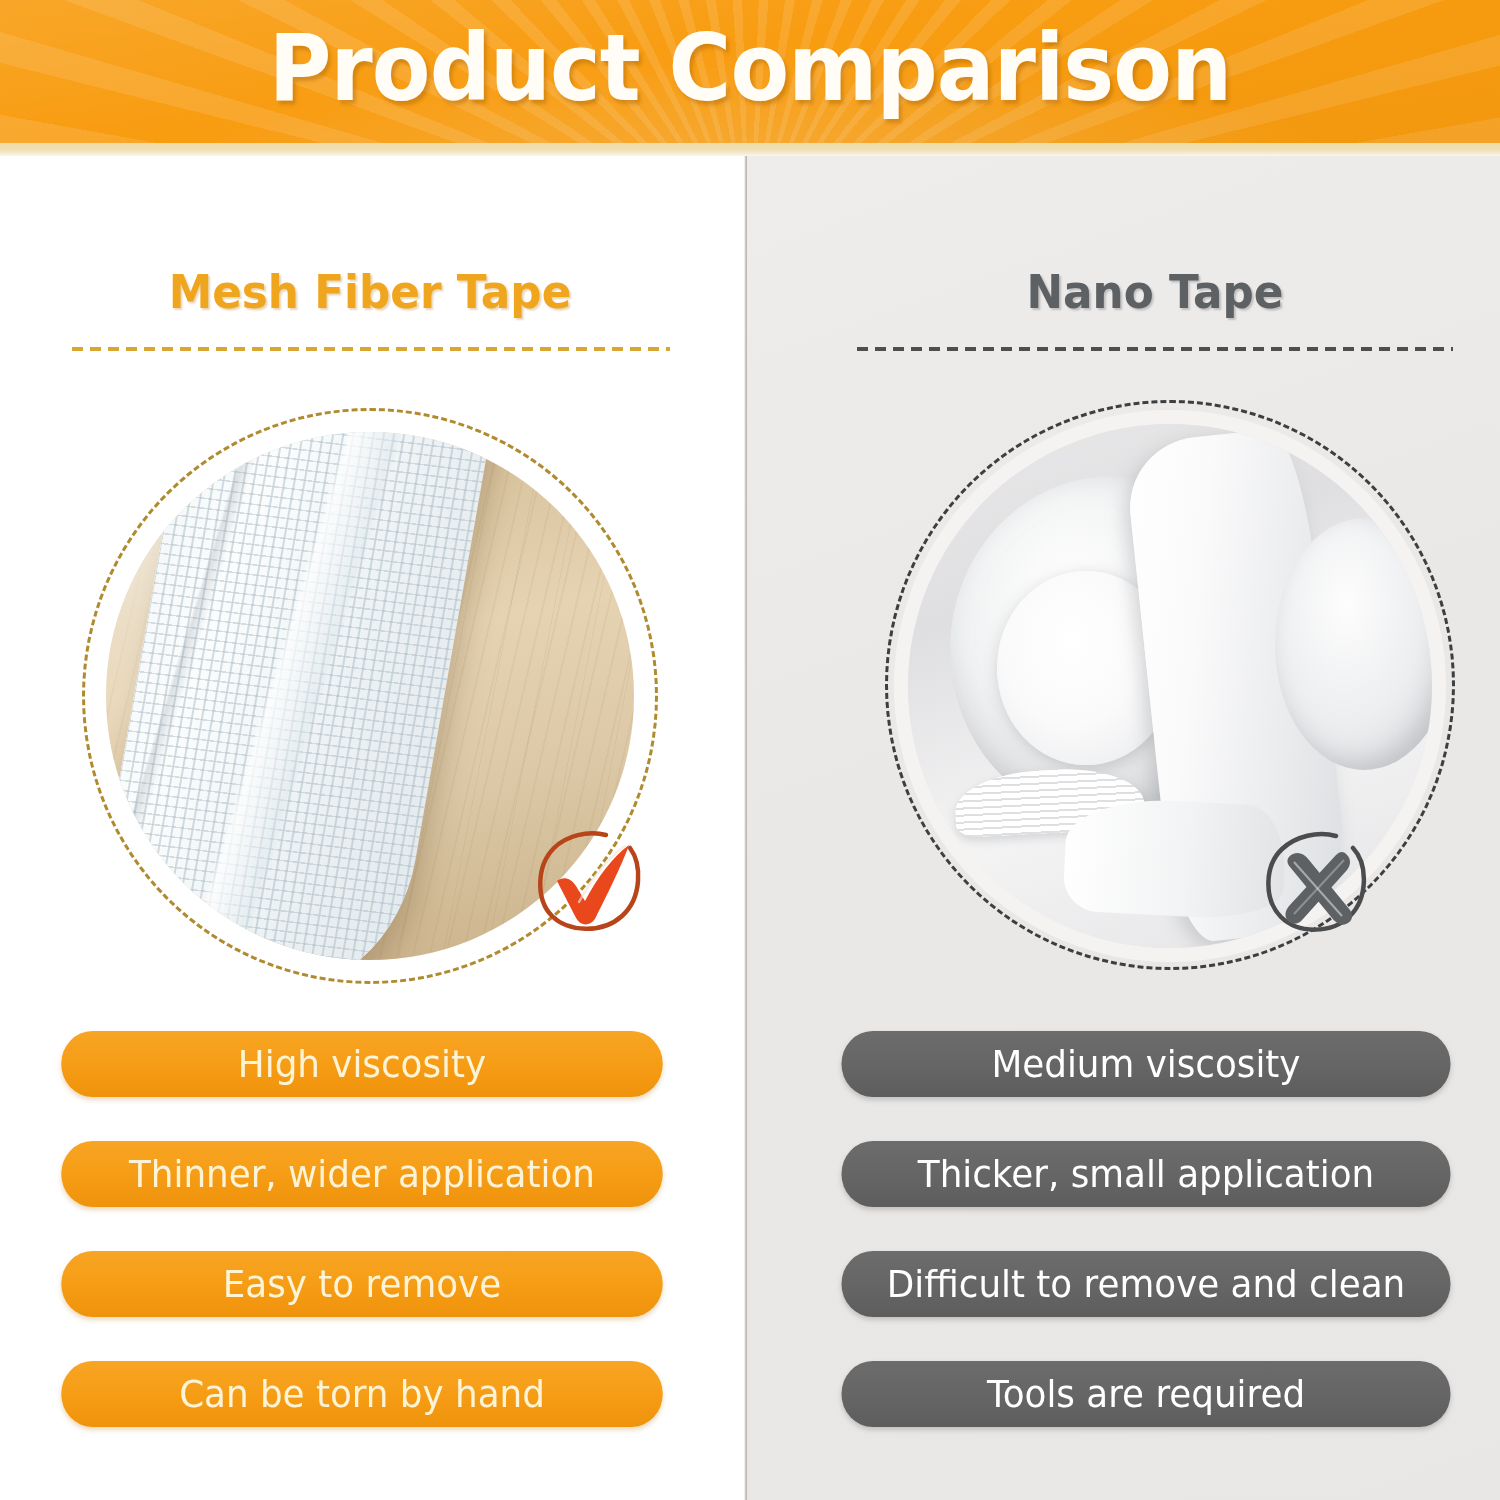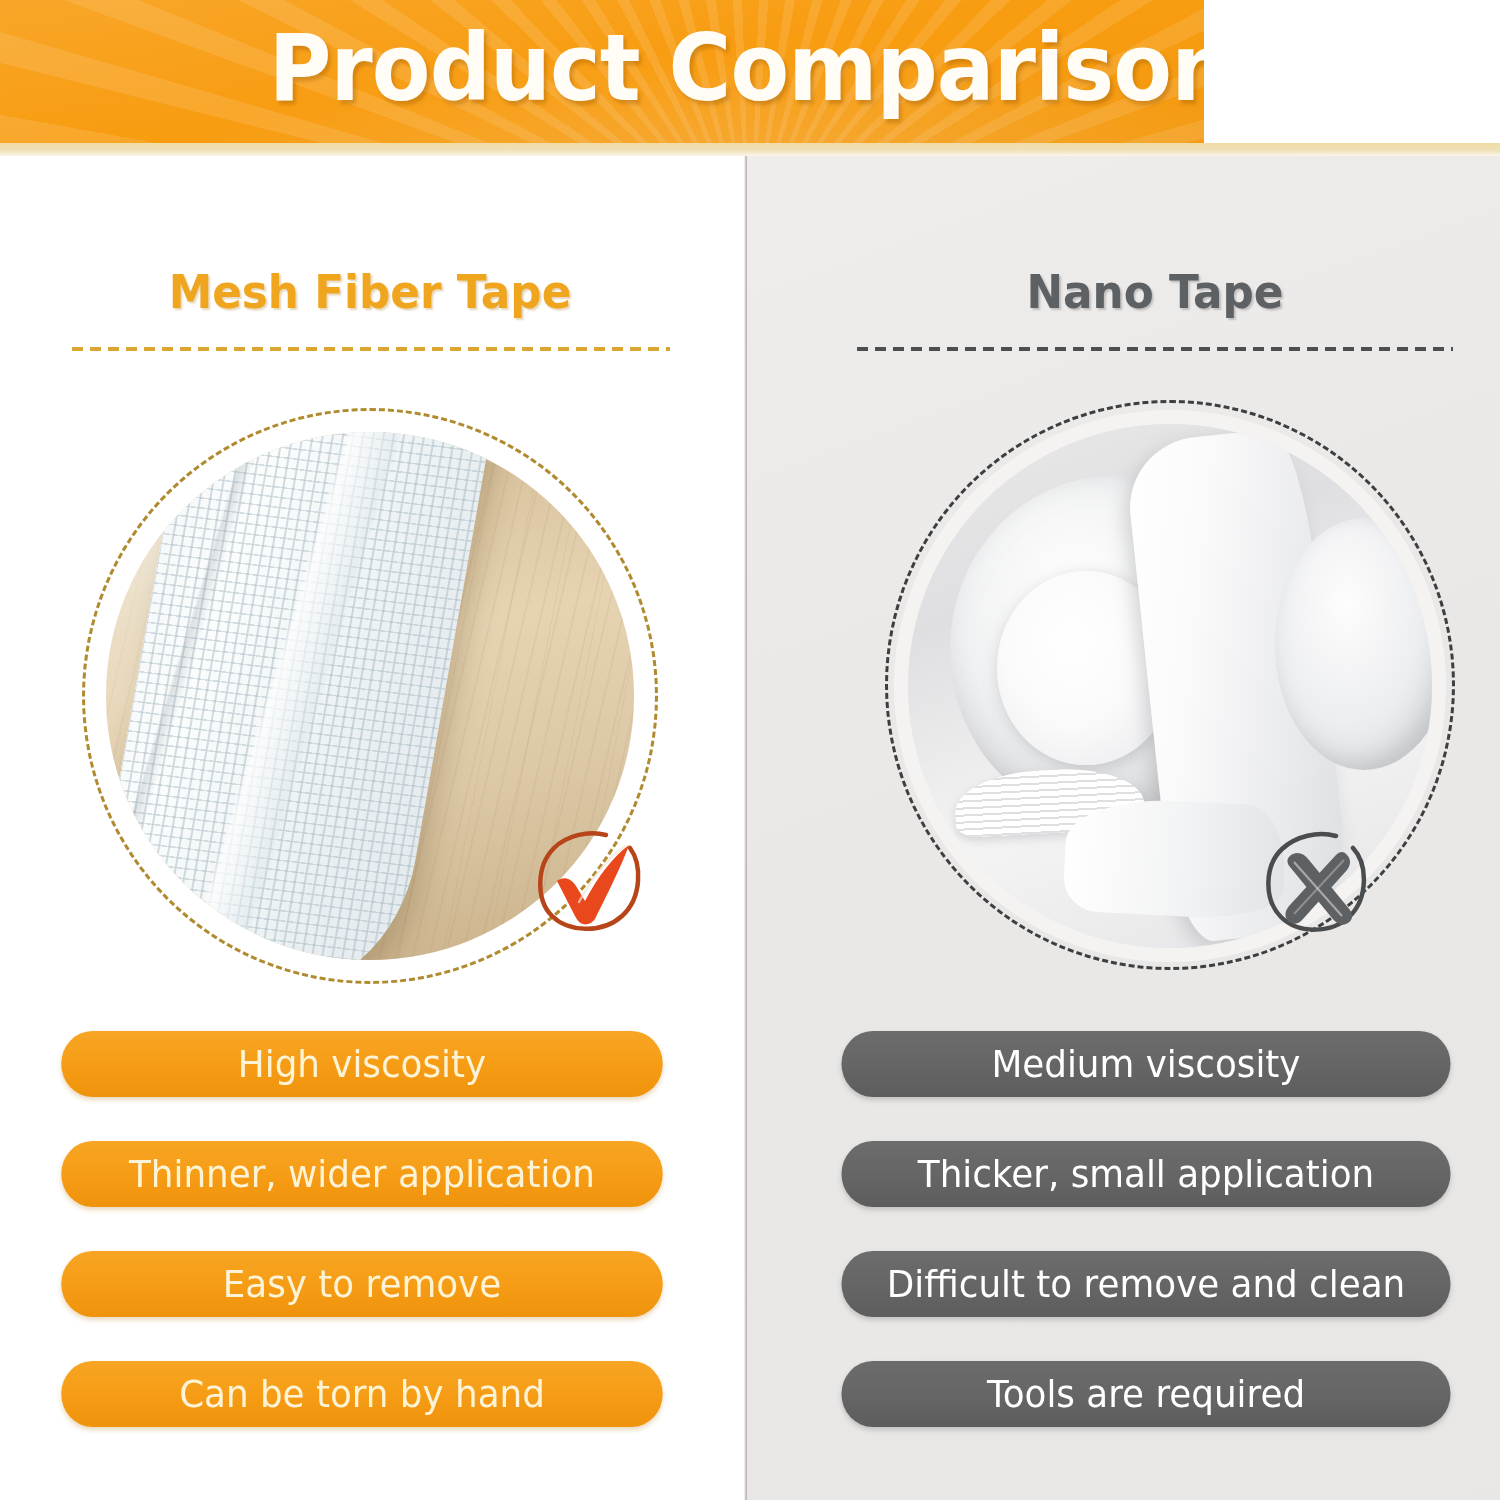--- a/index.html
+++ b/index.html
@@ -17,21 +17,21 @@
     width: 1500px;
     height: 1500px;
     background: #ffffff;
     overflow: hidden;
   }
 
   
   .header {
     position: absolute;
     left: 0; top: 0;
-    width: 1204px;
+    width: 1500px;
     height: 143px;
     background: #F89C10;
     overflow: hidden;
   }
   .header-rays {
     position: absolute;
     left: 0; bottom: -60px;
     width: 1500px;
     height: 260px;
     background:

